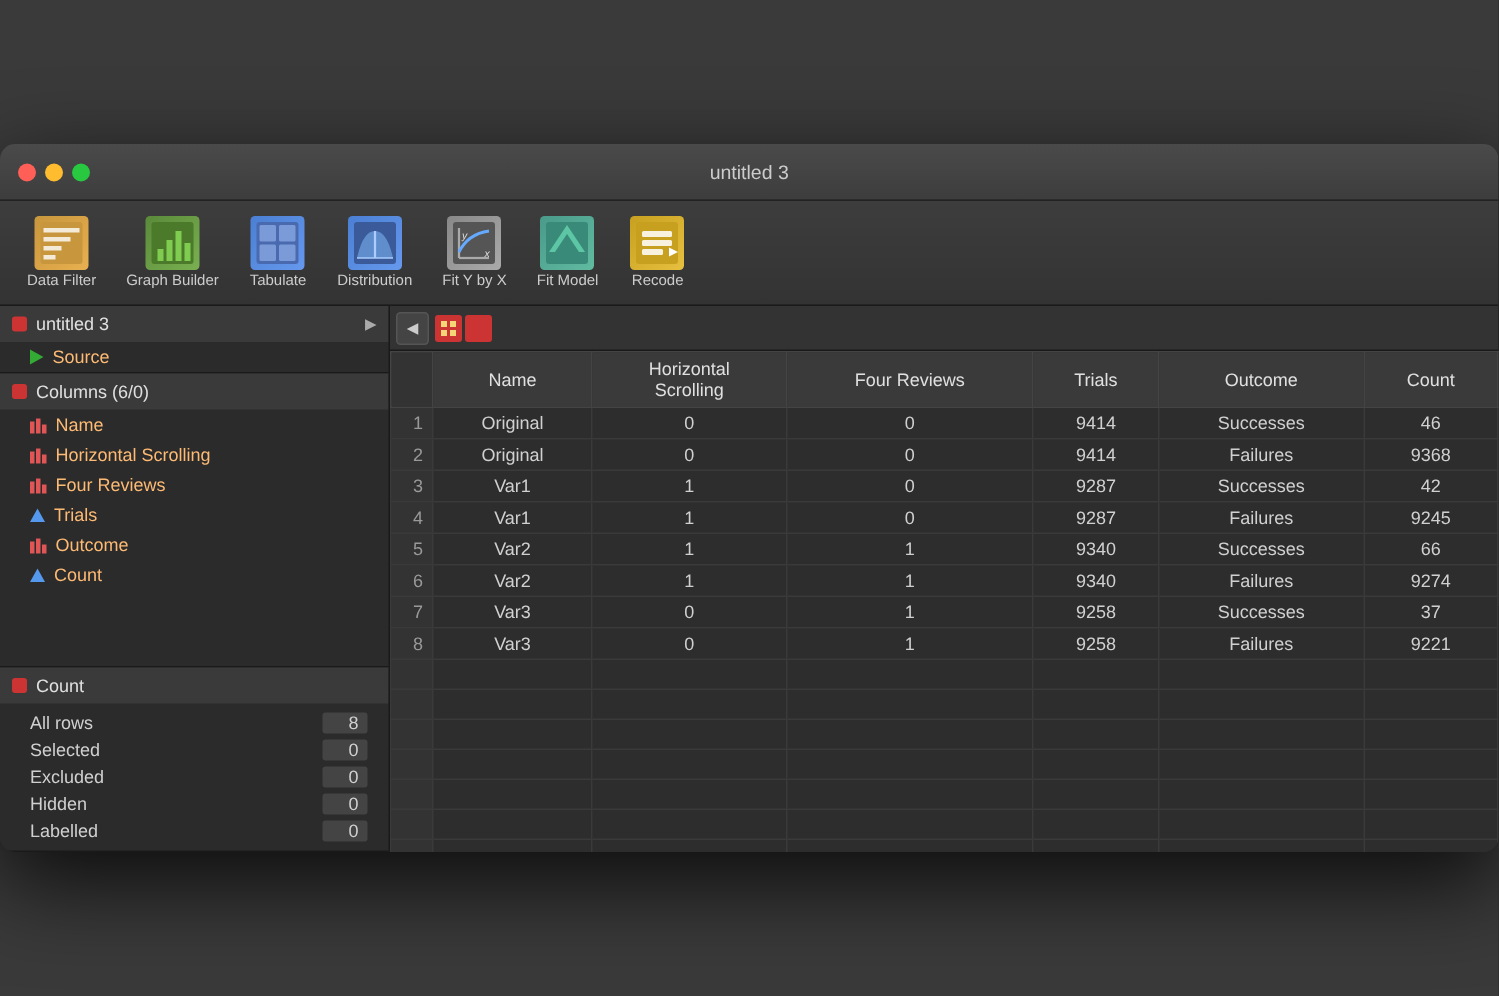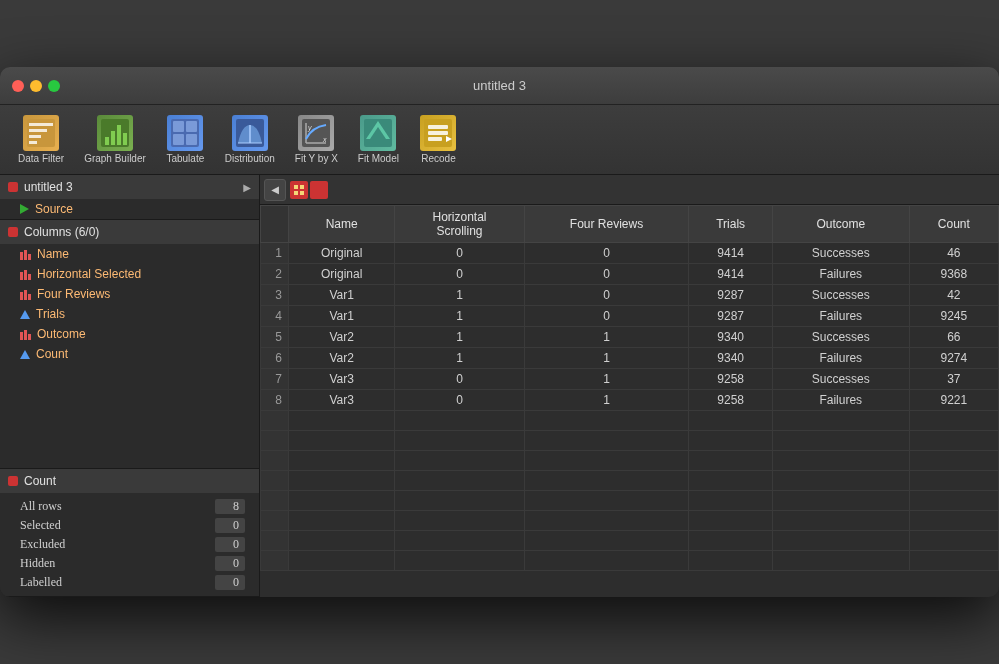--- a/index.html
+++ b/index.html
@@ -8,21 +8,21 @@
       font-family: -apple-system, BlinkMacSystemFont, "Helvetica Neue", Arial, sans-serif;
       font-size: 12px;
       color: #e0e0e0;
       display: flex;
       justify-content: center;
       align-items: center;
       min-height: 100vh;
     }
     .window {
       width: 999px;
-      height: 530px;
+      height: 472px;
       background: #2b2b2b;
       border-radius: 10px;
       overflow: hidden;
       display: flex;
       flex-direction: column;
       box-shadow: 0 20px 60px rgba(0,0,0,0.8);
     }
     .titlebar {
       background: linear-gradient(to bottom, #4a4a4a, #3d3d3d);
       height: 38px;
@@ -127,21 +127,20 @@
       font-size: 12px;
     }
     .rows-section {
       padding: 4px 0;
     }
     .row-stat {
       display: flex;
       justify-content: space-between;
       align-items: center;
       padding: 2px 14px 2px 20px;
-      font-family: Liberation Serif, serif;
     }
     .row-stat-label {
       color: #d0d0d0;
       font-size: 12px;
     }
     .row-stat-value {
       color: #d0d0d0;
       font-size: 12px;
       background: #444;
       padding: 0 6px;
@@ -402,21 +401,21 @@
               <span style="height:6px;"></span>
           </span>
           <span class="tree-item-label">Name</span>
         </div>
         <div class="tree-item">
           <span class="bar-icon">
             <span style="height:8px;"></span>
               <span style="height:10px;"></span>
               <span style="height:6px;"></span>
           </span>
-          <span class="tree-item-label">Horizontal Selected</span>
+          <span class="tree-item-label">Horizontal Scrolling</span>
         </div>
         <div class="tree-item">
           <span class="bar-icon">
             <span style="height:8px;"></span>
               <span style="height:10px;"></span>
               <span style="height:6px;"></span>
           </span>
           <span class="tree-item-label">Four Reviews</span>
         </div>
         <div class="tree-item">

